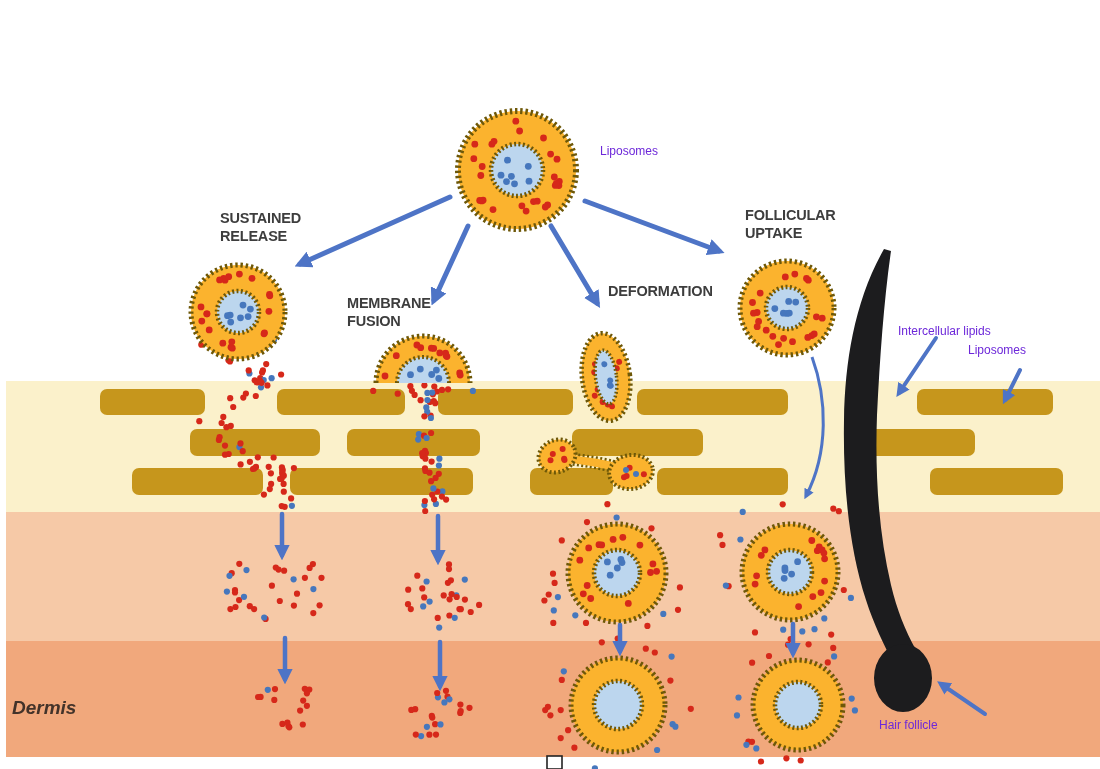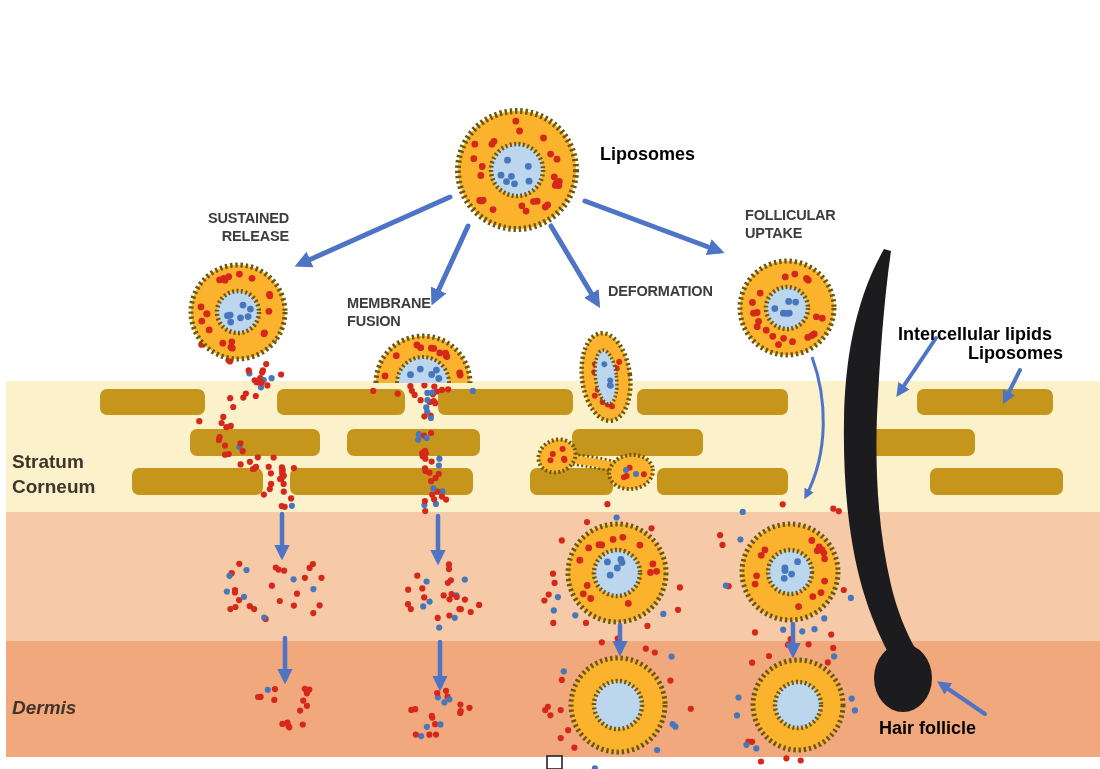--- a/index.html
+++ b/index.html
@@ -2,21 +2,21 @@
 <html><head>
 <meta charset="utf-8">
 <style>
   html,body{margin:0;padding:0;background:#fff;}
   #stage{
     position:relative;width:1100px;height:769px;overflow:hidden;
     background:#fff;font-family:"Liberation Sans",sans-serif;
   }
   #diagram-svg{position:absolute;left:0;top:0;}
   .lbl{position:absolute;white-space:pre-line;line-height:1.22;}
-  .lbl-black{font-weight:bold;color:#000000;font-size:18px;}
+  .lbl-black{font-weight:normal;color:#6d28d9;font-size:12px;}
   .lbl-mech{font-weight:bold;color:#3d3d3d;font-size:14.5px;letter-spacing:-0.2px;}
   .lbl-layer{font-weight:bold;color:#43332a;font-size:19px;line-height:1.3;}
 </style>
 </head>
 <body>
 
 <div id="stage">
 
   <svg id="diagram-svg" width="1100" height="769" viewBox="0 0 1100 769">
       <defs>
@@ -581,28 +581,26 @@
         <line x1="793" y1="624" x2="793" y2="653" stroke="#4E74C6" stroke-width="4.5" stroke-linecap="round" marker-end="url(#ah)"></line>
         <line x1="285" y1="638" x2="285" y2="679" stroke="#4E74C6" stroke-width="4.5" stroke-linecap="round" marker-end="url(#ah)"></line>
         <line x1="440" y1="642" x2="440" y2="686" stroke="#4E74C6" stroke-width="4.5" stroke-linecap="round" marker-end="url(#ah)"></line>
         <path d="M 812 357 C 827 398 829 452 806 496" fill="none" stroke="#4E74C6" stroke-width="3" marker-end="url(#ah)"></path>
       </g>
       <rect x="547" y="756" width="15" height="13" fill="#ffffff" stroke="#222" stroke-width="1.6"></rect>
     </svg>
 
   <div class="lbl lbl-black" style="left:600px;top:144px;">Liposomes</div>
 
-  <div class="lbl lbl-mech" style="left:208px;top:210px;text-align:right;">SUSTAINED
+  <div class="lbl lbl-mech" style="left:220px;top:210px;">SUSTAINED
 RELEASE</div>
   <div class="lbl lbl-mech" style="left:347px;top:275px;margin-top:20px;">MEMBRANE
 FUSION</div>
   <div class="lbl lbl-mech" style="left:608px;top:283px;text-align:center;">DEFORMATION</div>
   <div class="lbl lbl-mech" style="left:745px;top:207px;">FOLLICULAR
 UPTAKE</div>
 
   <div class="lbl lbl-black" style="left:898px;top:324px;">Intercellular lipids</div>
   <div class="lbl lbl-black" style="left:968px;top:343px;">Liposomes</div>
   <div class="lbl lbl-black" style="left:879px;top:718px;">Hair follicle</div>
 
-  <div class="lbl lbl-layer" style="left:12px;top:450px;">Stratum
-Corneum</div>
   <div class="lbl lbl-layer" style="left:12px;top:696px;font-style:italic;">Dermis</div>
 </div>
 
 </body></html>

